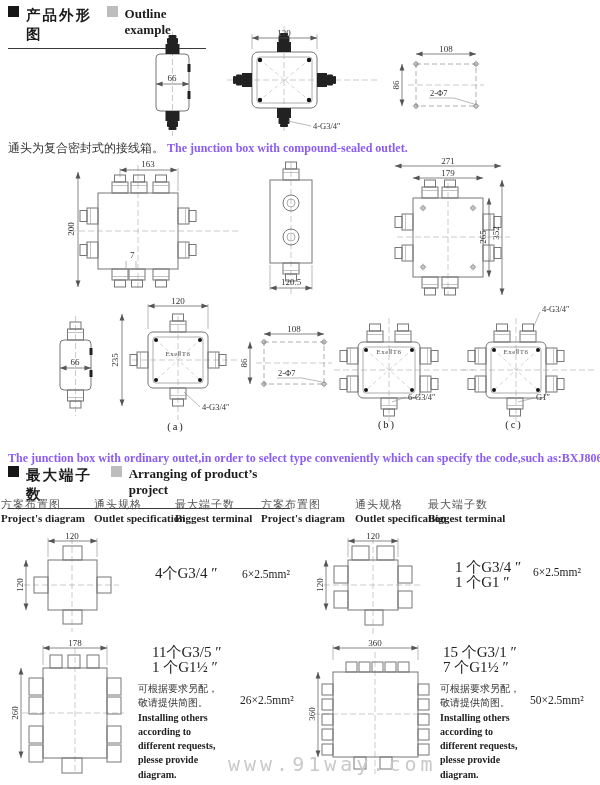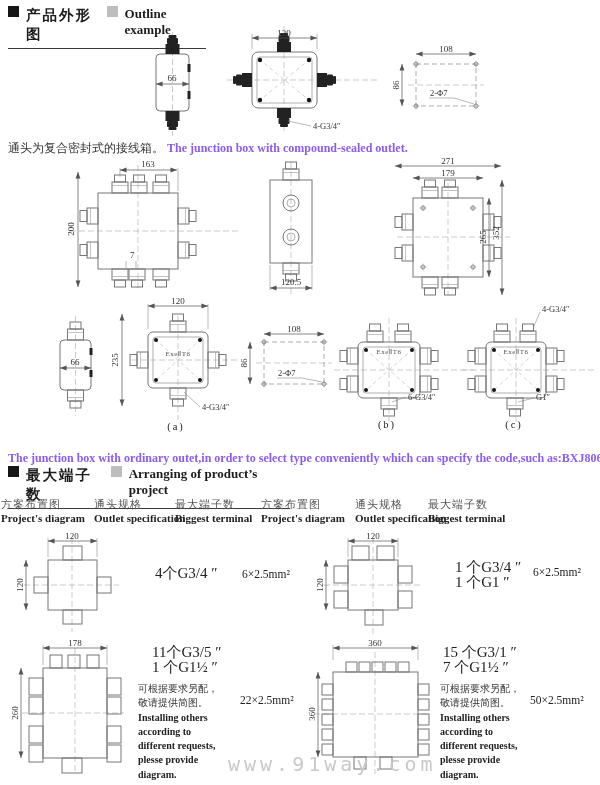--- a/index.html
+++ b/index.html
@@ -408,21 +408,21 @@
   </div>
   <div class="cellnote" style="left:138px;top:682px">
     <div class="zh">可根据要求另配，</div>
     <div class="zh">敬请提供简图。</div>
     <div class="en">Installing others</div>
     <div class="en">according to</div>
     <div class="en">different requests,</div>
     <div class="en">plesse provide</div>
     <div class="en">diagram.</div>
   </div>
-  <div class="term" style="left:240px;top:694px">22×2.5mm²</div>
+  <div class="term" style="left:240px;top:694px">26×2.5mm²</div>
 
   <svg style="left:300px;top:638px" width="135" height="140" viewBox="0 0 135 140">
     <line class="cl" x1="75" y1="14" x2="75" y2="136"></line>
     <line class="cl" x1="14" y1="76" x2="130" y2="76"></line>
     <rect class="ln" x="33" y="34" width="85" height="85"></rect>
     <rect class="ln" x="46" y="24" width="11" height="10"></rect>
     <rect class="ln" x="59" y="24" width="11" height="10"></rect>
     <rect class="ln" x="72" y="24" width="11" height="10"></rect>
     <rect class="ln" x="85" y="24" width="11" height="10"></rect>
     <rect class="ln" x="98" y="24" width="11" height="10"></rect>

